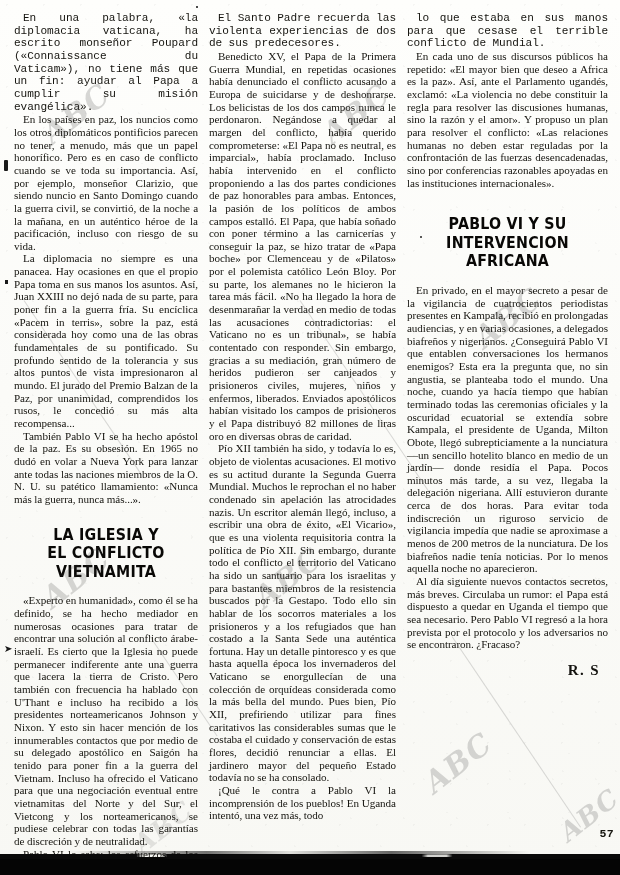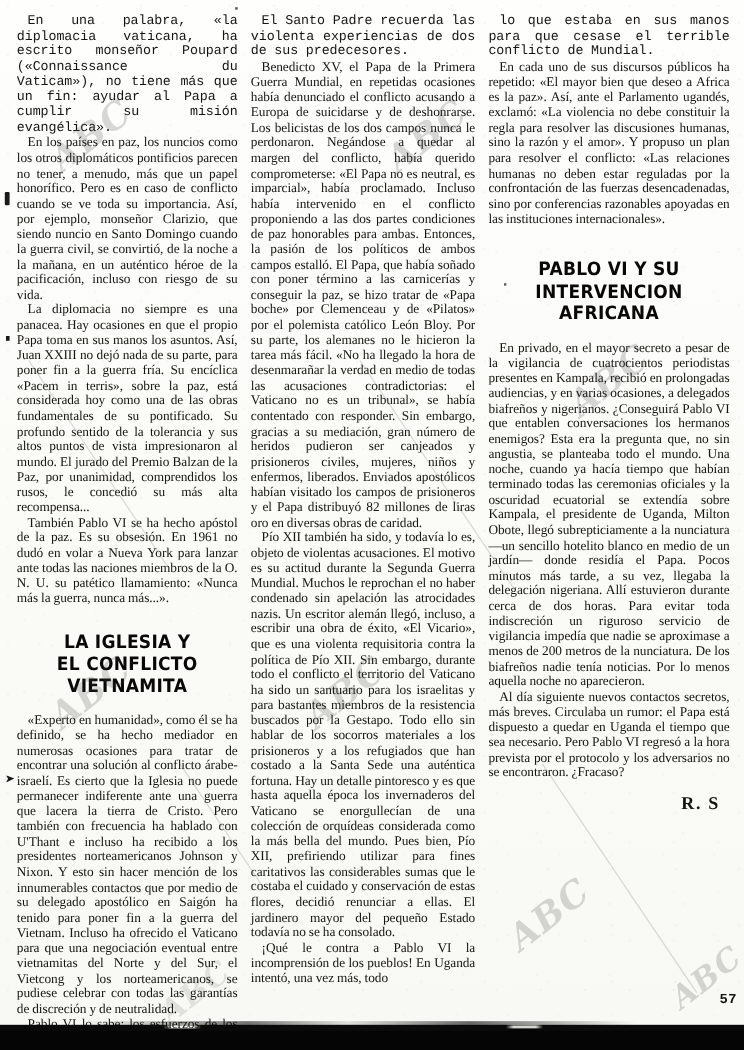--- a/index.html
+++ b/index.html
@@ -155,21 +155,21 @@
 <body>
 
 <div id="paper"></div>
 
 <div id="columns">
 
   <div class="col c1">
     <p class="body first">En una palabra, «la diplomacia vaticana, ha escrito monseñor Poupard («Connaissance du Vaticam»), no tiene más que un fin: ayudar al Papa a cumplir su misión evangélica».</p>
     <p class="body">En los países en paz, los nuncios como los otros diplomáticos pontificios parecen no tener, a menudo, más que un papel honorífico. Pero es en caso de conflicto cuando se ve toda su importancia. Así, por ejemplo, monseñor Clarizio, que siendo nuncio en Santo Domingo cuando la guerra civil, se convirtió, de la noche a la mañana, en un auténtico héroe de la pacificación, incluso con riesgo de su vida.</p>
     <p class="body">La diplomacia no siempre es una panacea. Hay ocasiones en que el propio Papa toma en sus manos los asuntos. Así, Juan XXIII no dejó nada de su parte, para poner fin a la guerra fría. Su encíclica «Pacem in terris», sobre la paz, está considerada hoy como una de las obras fundamentales de su pontificado. Su profundo sentido de la tolerancia y sus altos puntos de vista impresionaron al mundo. El jurado del Premio Balzan de la Paz, por unanimidad, comprendidos los rusos, le concedió su más alta recompensa...</p>
-    <p class="body">También Pablo VI se ha hecho apóstol de la paz. Es su obsesión. En 1961 no dudó en volar a Nueva York para lanzar ante todas las naciones miembros de la O. N. U. su patético llamamiento: «Nunca más la guerra, nunca más...».</p>
+    <p class="body">También Pablo VI se ha hecho apóstol de la paz. Es su obsesión. En 1965 no dudó en volar a Nueva York para lanzar ante todas las naciones miembros de la O. N. U. su patético llamamiento: «Nunca más la guerra, nunca más...».</p>
 
     <h2 class="headline">
       <span>LA IGLESIA Y</span>
       <span>EL CONFLICTO</span>
       <span>VIETNAMITA</span>
     </h2>
 
     <p class="body">«Experto en humanidad», como él se ha definido, se ha hecho mediador en numerosas ocasiones para tratar de encontrar una solución al conflicto árabe-israelí. Es cierto que la Iglesia no puede permanecer indiferente ante una guerra que lacera la tierra de Cristo. Pero también con frecuencia ha hablado con U'Thant e incluso ha recibido a los presidentes norteamericanos Johnson y Nixon. Y esto sin hacer mención de los innumerables contactos que por medio de su delegado apostólico en Saigón ha tenido para poner fin a la guerra del Vietnam. Incluso ha ofrecido el Vaticano para que una negociación eventual entre vietnamitas del Norte y del Sur, el Vietcong y los norteamericanos, se pudiese celebrar con todas las garantías de discreción y de neutralidad.</p>
     <p class="body">Pablo VI lo sabe: los esfuerzos de los Papas para restablecer la paz no siempre le han valido el reconocimiento de los beligerantes.</p>
   </div>

